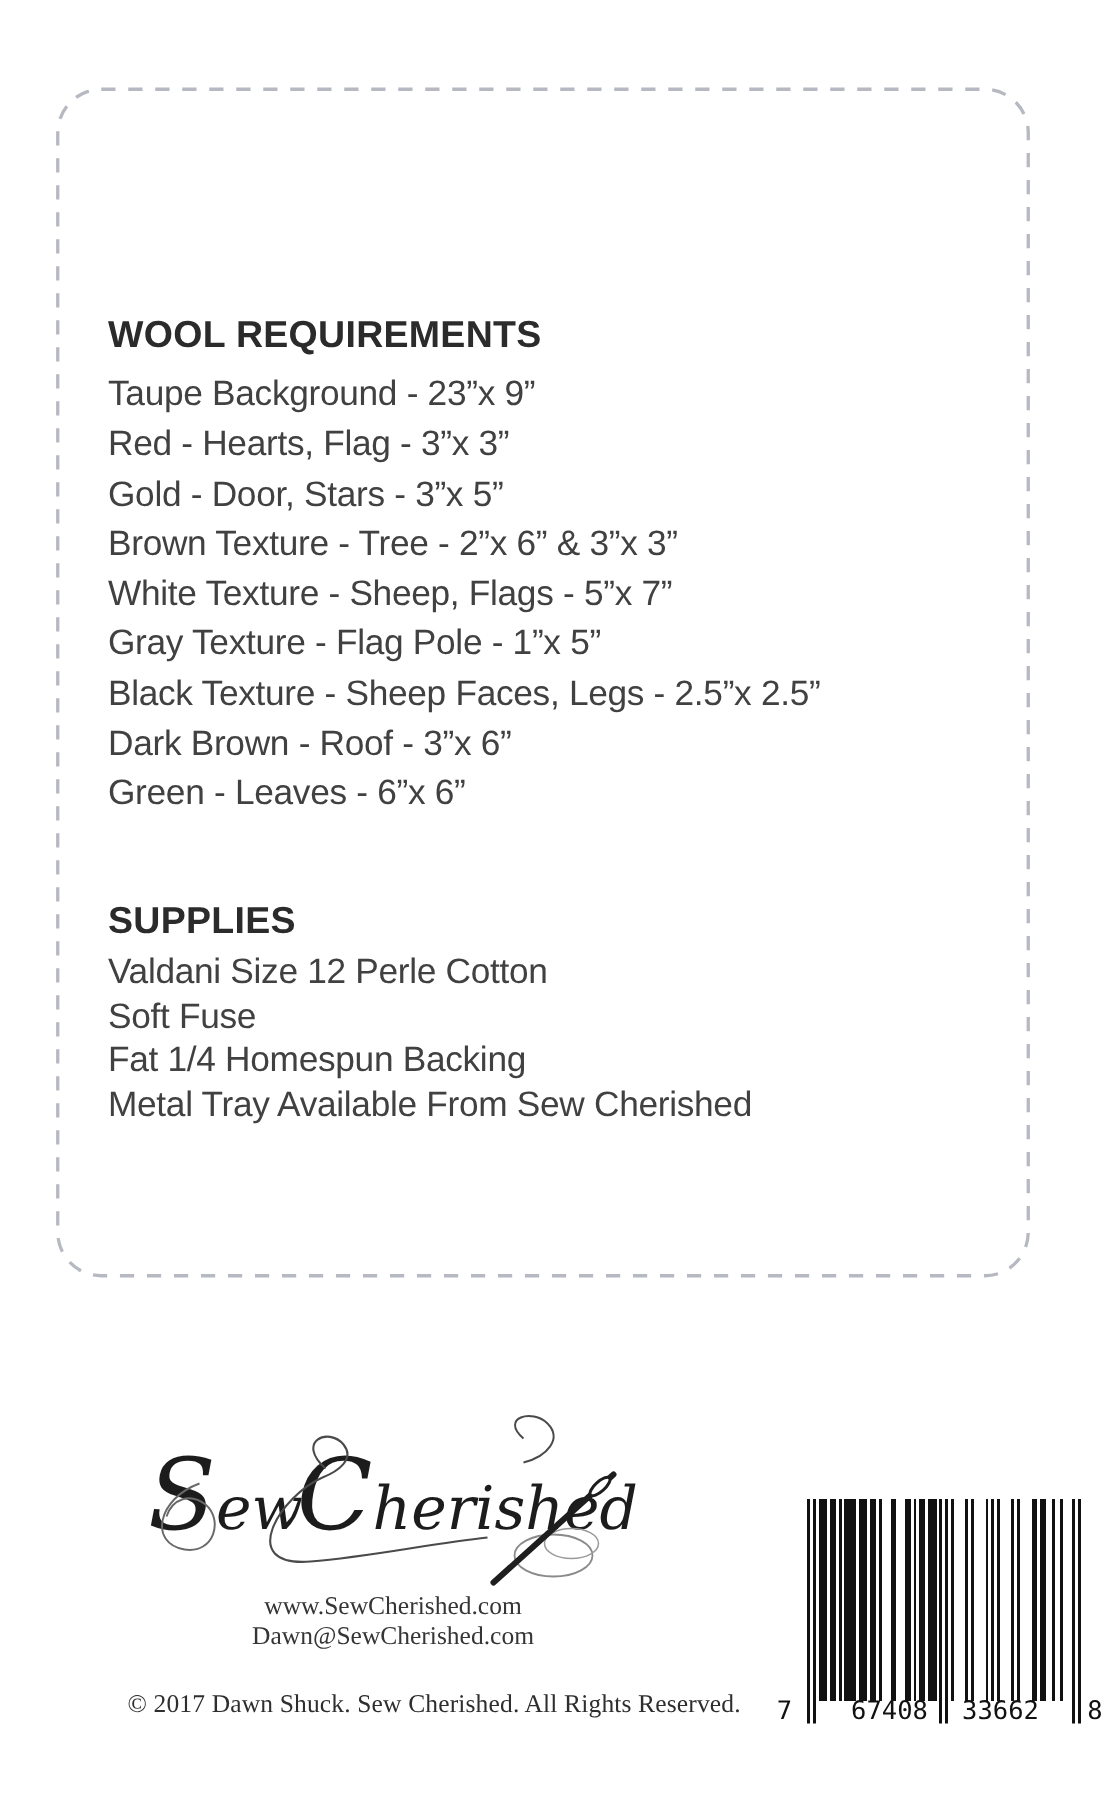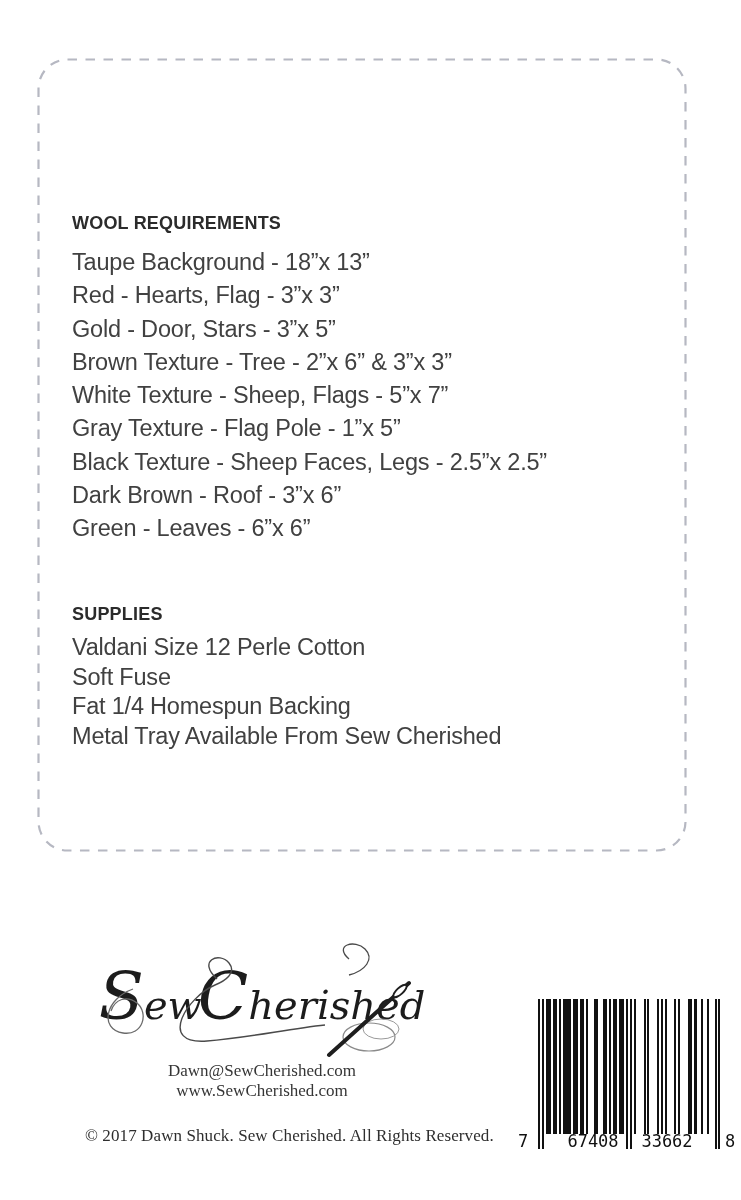--- a/index.html
+++ b/index.html
@@ -25,21 +25,21 @@
   .pattern-title{
     position:absolute;top:33px;left:0;width:100%;
     text-align:center;
     font-family:"Liberation Serif", serif;
     font-size:57px;line-height:62px;
     color:var(--title-color);
     letter-spacing:0.5px;
   }
   .sec-heading{
     position:absolute;left:35px;
-    font-weight:700;font-size:18px;line-height:30px;
+    font-weight:700;font-size:25px;line-height:30px;
     color:var(--heading-color);
     letter-spacing:0.2px;
   }
   .req-heading{top:150px;}
   .sup-heading{top:541px;}
   .item-list{position:absolute;left:35px;}
   .req-list{top:188px;}
   .sup-list{top:575px;}
   .req-list .list-item{line-height:33.3px;}
   .sup-list .list-item{line-height:29.6px;}
@@ -91,21 +91,21 @@
 <body>
 
 <div class="card">
   <svg class="card-border-svg" width="650" height="794">
     <rect x="1.5" y="1.5" width="647" height="791" rx="29" fill="none" stroke="var(--border-color)" stroke-width="2.2" stroke-dasharray="9.5 8.5"></rect>
   </svg>
 
 
   <div class="sec-heading req-heading">WOOL REQUIREMENTS</div>
   <div class="item-list req-list">
-      <div class="list-item">Taupe Background - 18”x 13”</div>
+      <div class="list-item">Taupe Background - 23”x 9”</div>
       <div class="list-item">Red - Hearts, Flag - 3”x 3”</div>
       <div class="list-item">Gold - Door, Stars - 3”x 5”</div>
       <div class="list-item">Brown Texture - Tree - 2”x 6” &amp; 3”x 3”</div>
       <div class="list-item">White Texture - Sheep, Flags - 5”x 7”</div>
       <div class="list-item">Gray Texture - Flag Pole - 1”x 5”</div>
       <div class="list-item">Black Texture - Sheep Faces, Legs - 2.5”x 2.5”</div>
       <div class="list-item">Dark Brown - Roof - 3”x 6”</div>
       <div class="list-item">Green - Leaves - 6”x 6”</div>
     </div>
 
@@ -129,22 +129,22 @@
     <ellipse cx="284" cy="88" rx="18" ry="10" fill="none" stroke="#9a9a9a" stroke-width="1"></ellipse>
   </svg>
   <span class="logo-word">Sew</span><span class="logo-word">Cherished</span>
   <svg class="logo-flourish" width="330" height="120" viewBox="0 0 330 120">
     <line x1="312" y1="42" x2="232" y2="114" stroke="#1e1e1e" stroke-width="4" stroke-linecap="round"></line>
     <ellipse cx="303" cy="50" rx="3.2" ry="8.5" transform="rotate(48 303 50)" fill="#ffffff" stroke="#1e1e1e" stroke-width="2"></ellipse>
   </svg>
 </div>
 
 <div class="contact">
+  <div>www.SewCherished.com</div>
   <div>Dawn@SewCherished.com</div>
-  <div>www.SewCherished.com</div>
 </div>
 
 <div class="copyright">© 2017 Dawn Shuck. Sew Cherished. All Rights Reserved.</div>
 
 <div class="barcode">
   <svg id="bc-svg" width="240" height="152" shape-rendering="crispEdges">
       <rect x="40.00" y="2" width="1.92" height="150" fill="var(--ink)"></rect>
       <rect x="43.84" y="2" width="1.92" height="150" fill="var(--ink)"></rect>
       <rect x="47.68" y="2" width="5.76" height="135" fill="var(--ink)"></rect>
       <rect x="55.36" y="2" width="3.84" height="135" fill="var(--ink)"></rect>

